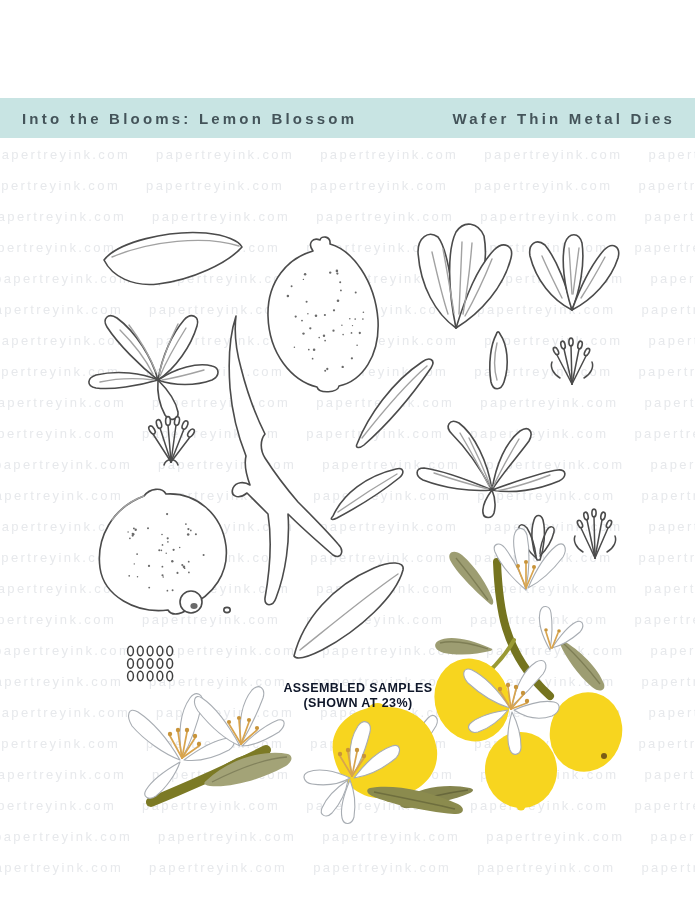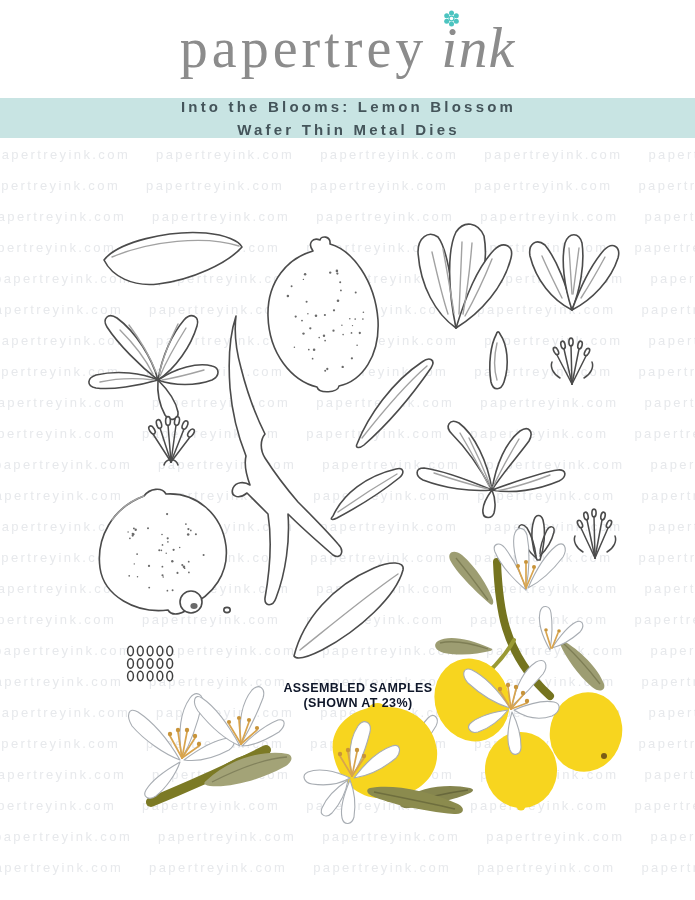--- a/index.html
+++ b/index.html
@@ -10,57 +10,41 @@
   .logo{position:absolute;top:14px;left:0;width:695px;text-align:center;white-space:nowrap;}
   .logo-main{font-family:"Liberation Serif",serif;font-size:56px;color:#8c8c8c;
              letter-spacing:4px;font-weight:400;}
   .logo-ink-wrap{position:relative;display:inline-block;margin-left:14px;}
   .logo-ink{font-family:"Liberation Serif",serif;font-style:italic;font-size:58px;
             color:#8c8c8c;letter-spacing:1px;}
   .logo-flower{position:absolute;left:2px;top:-4px;width:17px;height:17px;}
   
   .banner{position:absolute;top:98px;left:0;width:695px;height:40px;background:#c8e4e3;
           display:flex;align-items:center;justify-content:space-between;box-sizing:border-box;
-          padding:0 20px 0 22px;flex-direction:column;}
+          padding:0 20px 0 22px;}
   .banner span{font-size:15px;font-weight:bold;color:#44545a;letter-spacing:3.2px;}
   
   .content{position:absolute;top:138px;left:0;width:695px;height:762px;overflow:hidden;}
   .wm-layer{position:absolute;top:0;left:0;width:695px;height:762px;overflow:hidden;}
   .wm-row{position:absolute;white-space:nowrap;}
   .wm-row span{font-size:13px;letter-spacing:2.4px;color:#e7e9ec;margin-right:26px;}
   svg.art{position:absolute;top:0;left:0;}
   .die{fill:#ffffff;stroke:#4b4b4b;stroke-width:1.6;stroke-linejoin:round;}
   .vein{fill:none;stroke:#a2a2a2;stroke-width:1.4;stroke-linecap:round;}
   .stk{fill:none;stroke:#4b4b4b;stroke-width:1.5;stroke-linecap:round;}
   .petal{fill:#ffffff;stroke:#a8adb3;stroke-width:1.1;stroke-linejoin:round;}
   .stamen{fill:none;stroke:#d8a44e;stroke-width:1.7;stroke-linecap:round;}
   .note{position:absolute;top:543px;left:272px;width:172px;text-align:center;
         font-size:12.5px;font-weight:bold;color:#0f172a;letter-spacing:0.4px;line-height:1.18;}
 </style>
 </head>
 <body>
 
 <div class="page">
 
-  <div class="header">
-    <div class="logo">
-      <span class="logo-main">papertrey</span><span class="logo-ink-wrap"><svg class="logo-flower" viewBox="0 0 17 17">
-            <g fill="#4cc4c0">
-              <circle cx="8.5" cy="3" r="2.5"></circle>
-              <circle cx="13.3" cy="5.8" r="2.5"></circle>
-              <circle cx="13.3" cy="11.2" r="2.5"></circle>
-              <circle cx="8.5" cy="14" r="2.5"></circle>
-              <circle cx="3.7" cy="11.2" r="2.5"></circle>
-              <circle cx="3.7" cy="5.8" r="2.5"></circle>
-              <circle cx="8.5" cy="8.5" r="3"></circle>
-            </g>
-            <circle cx="8.5" cy="8.5" r="1.8" fill="#ffffff"></circle>
-          </svg><span class="logo-ink">ink</span></span>
-    </div>
-  </div>
 
   <div class="banner">
     <span>Into the Blooms: Lemon Blossom</span>
     <span>Wafer Thin Metal Dies</span>
   </div>
 
   <div class="content">
     <div class="wm-layer">
         <div class="wm-row" style="top: 7px; left: -8px;"><span>papertreyink.com</span><span>papertreyink.com</span><span>papertreyink.com</span><span>papertreyink.com</span><span>papertreyink.com</span></div>
         <div class="wm-row" style="top: 38px; left: -18px;"><span>papertreyink.com</span><span>papertreyink.com</span><span>papertreyink.com</span><span>papertreyink.com</span><span>papertreyink.com</span></div>

